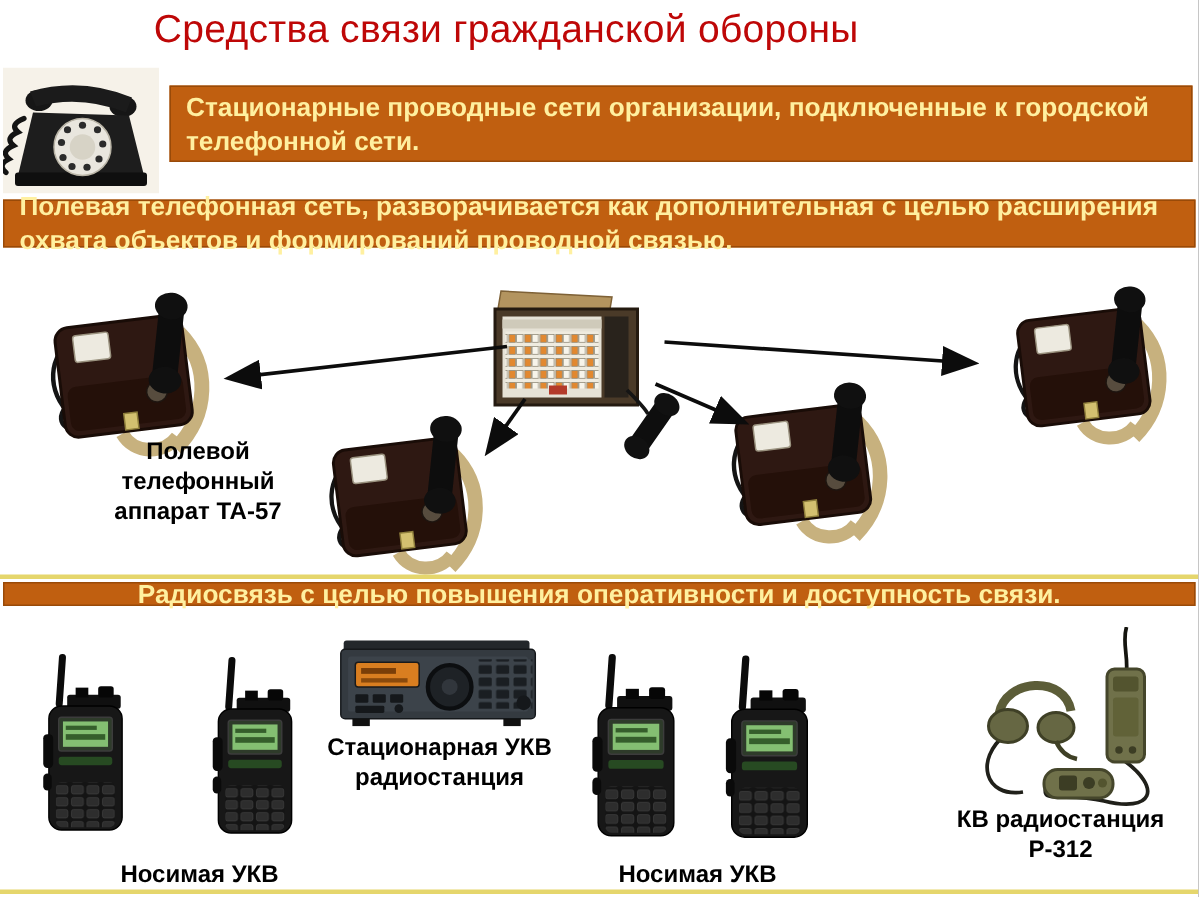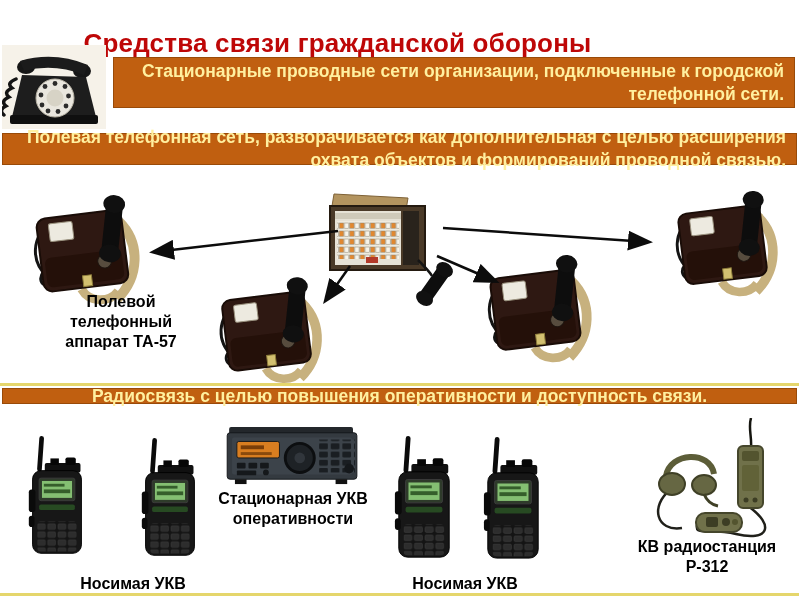--- a/index.html
+++ b/index.html
@@ -1,21 +1,21 @@
 <!DOCTYPE html>
 <html><head>
 <meta charset="utf-8">
 <style>
   html,body{margin:0;padding:0;background:#9a9a9a;}
   .slide{position:relative;width:799px;height:598px;background:#ffffff;overflow:hidden;
          font-family:"Liberation Sans",sans-serif;}
   .abs{position:absolute;}
-  .title{top:4px;left:0;width:675px;text-align:center;font-size:26px;font-weight:bold;color:#be0707;letter-spacing:0.2px;margin-top:24px;}
+  .title{top:4px;left:0;width:675px;text-align:center;font-size:26px;font-weight:normal;color:#be0707;letter-spacing:0.2px;}
   .banner{background:#c05f10;border:1px solid #994a08;color:#fff0a0;font-weight:bold;
-          font-size:17.5px;line-height:23px;text-align:right;display:flex;align-items:center;
+          font-size:17.5px;line-height:23px;text-align:left;display:flex;align-items:center;
           justify-content:center;box-sizing:border-box;padding:2px 10px;}
   .lbl{color:#000;font-weight:bold;font-size:16px;line-height:20px;text-align:center;}
   .hline{background:#e5d66c;height:3px;left:0;width:799px;}
   svg.dev{display:block;}
 </style>
 </head>
 <body>
 
 <svg width="0" height="0" style="position:absolute" aria-hidden="true">
   <defs>
@@ -132,21 +132,21 @@
     </g>
   </svg>
 
   <svg class="abs" style="left:0;top:190px;pointer-events:none" width="799" height="200" viewBox="0 0 799 200">
     <line x1="338" y1="41" x2="154" y2="62" stroke="#0c0c0c" stroke-width="2.5" marker-end="url(#ah)"></line>
     <line x1="443" y1="38" x2="648" y2="52" stroke="#0c0c0c" stroke-width="2.5" marker-end="url(#ah)"></line>
     <line x1="350" y1="76" x2="326" y2="110" stroke="#0c0c0c" stroke-width="2.5" marker-end="url(#ah)"></line>
     <line x1="437" y1="66" x2="495" y2="91" stroke="#0c0c0c" stroke-width="2.5" marker-end="url(#ah)"></line>
   </svg>
 
-  <div class="abs lbl" style="left:41px;top:292px;width:160px">Полевой телефонный аппарат ТА-57</div>
+  <div class="abs lbl" style="left:52px;top:292px;width:160px">Полевой телефонный аппарат ТА-57</div>
 
   <div class="abs hline" style="top:383px"></div>
 
   <div class="abs banner" style="left:2px;top:388px;width:795px;height:16px">Радиосвязь с целью повышения оперативности и доступность связи.</div>
 
   <svg class="abs dev" style="left:26px;top:432px" width="62" height="128" viewBox="0 0 66 130">
       <use href="#hradio"></use>
     </svg>
   <svg class="abs dev" style="left:139px;top:436px" width="62" height="124" viewBox="0 0 66 130">
       <use href="#hradio"></use>
@@ -192,20 +192,20 @@
     <path d="M18,58 C22,34 62,32 66,56" stroke="#5c5d38" stroke-width="6" fill="none"></path>
     <ellipse cx="24" cy="66" rx="13" ry="11" fill="#666743" stroke="#3f4026" stroke-width="2"></ellipse>
     <ellipse cx="56" cy="67" rx="12" ry="10" fill="#666743" stroke="#3f4026" stroke-width="2"></ellipse>
     <path d="M56,76 q4,10 14,12" stroke="#3f4026" stroke-width="3" fill="none"></path>
     <rect x="48" y="95" width="46" height="19" rx="9" fill="#70714a" stroke="#45462b" stroke-width="2"></rect>
     <rect x="58" y="99" width="12" height="10" rx="2" fill="#3c3d24"></rect>
     <circle cx="78" cy="104" r="4" fill="#3c3d24"></circle>
       <circle cx="87" cy="104" r="3" fill="#53542f"></circle>
   </svg>
 
-  <div class="abs lbl" style="left:213px;top:489px;width:160px">Стационарная УКВ оперативности</div>
+  <div class="abs lbl" style="left:213px;top:489px;width:160px">Стационарная УКВ радиостанция</div>
   <div class="abs lbl" style="left:627px;top:537px;width:160px">КВ радиостанция Р-312</div>
   <div class="abs lbl" style="left:23px;top:574px;width:220px">Носимая УКВ радиостанция</div>
   <div class="abs lbl" style="left:355px;top:574px;width:220px">Носимая УКВ радиостанция</div>
 
   <div class="abs hline" style="top:593px"></div>
 
 </div>
 
 </body></html>

